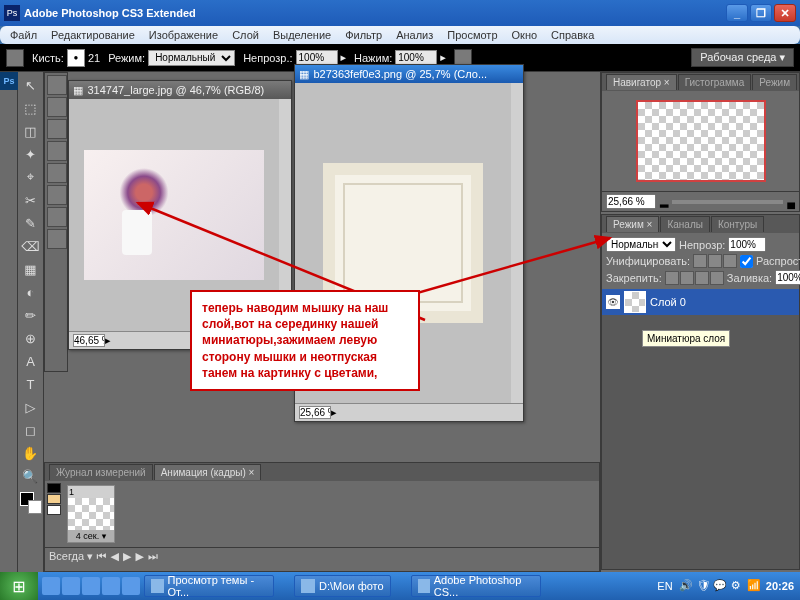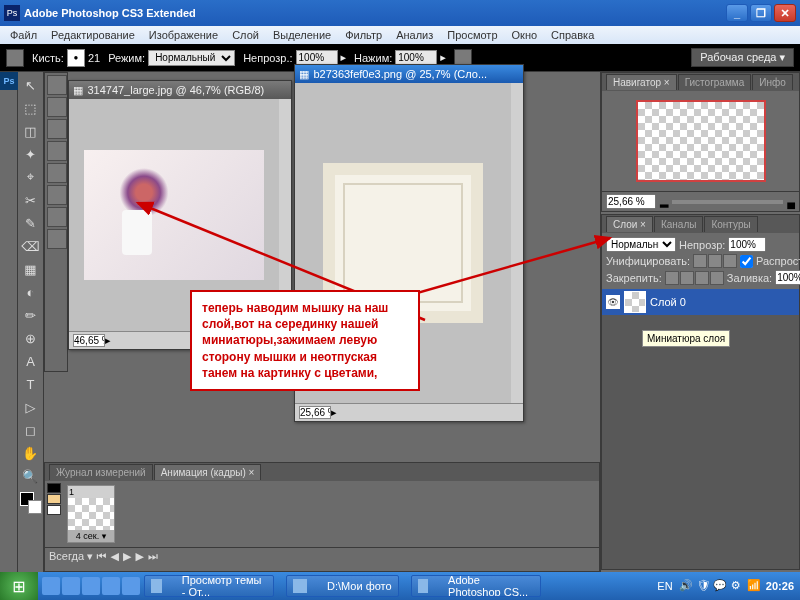--- a/index.html
+++ b/index.html
@@ -5,21 +5,21 @@
 * { margin: 0; padding: 0; box-sizing: border-box; font-family: Tahoma, sans-serif; font-size: 11px; }
 body { background: #3a6ea5; width: 800px; height: 600px; overflow: hidden; position: relative; }
 
 .titlebar { height: 26px; background: linear-gradient(#2a6ec8, #1e5bb8); display: flex; align-items: center; padding: 0 4px; color: #fff; }
 .titlebar .icon { width: 16px; height: 16px; background: #0a246a; margin-right: 4px; display: inline-flex; align-items: center; justify-content: center; font-size: 9px; }
 .titlebar .title { flex: 1; font-weight: bold; }
 .win-btns { display: flex; gap: 2px; }
 .win-btn { width: 22px; height: 18px; background: linear-gradient(#5a9ae8,#2a6ec8); border: 1px solid #1e5bb8; border-radius: 3px; display: flex; align-items: center; justify-content: center; color: #fff; font-weight: bold; }
 .win-btn.close { background: linear-gradient(#e8655a,#c83a2a); border-color: #a02818; }
 
-.menubar { height: 18px; background: linear-gradient(#eef4fc,#d8e6f8); display: flex; align-items: center; padding: 4px 4px; gap: 2px; }
+.menubar { height: 18px; background: linear-gradient(#eef4fc,#d8e6f8); display: flex; align-items: center; padding: 4px 4px; gap: 2px; border-radius: 6px; }
 .menubar span { padding: 2px 6px; color: #333; }
 
 .options-bar { height: 28px; background: #000000; border-bottom: 1px solid #3a3a3a; display: flex; align-items: center; padding: 0 6px; gap: 8px; color: #eee; }
 .options-bar .field { display: flex; align-items: center; gap: 3px; }
 .options-bar select, .options-bar input { background: #e8e8e8; border: 1px solid #888; font-size: 10px; height: 16px; padding: 0 2px; }
 .brush-dot { width: 18px; height: 18px; background: #fff; border: 1px solid #888; display: flex; align-items: center; justify-content: center; }
 .brush-dot::after { content: '●'; color: #000; font-size: 8px; }
 .workspace-btn { margin-left: auto; background: #585858; border: 1px solid #3a3a3a; padding: 2px 8px; color: #eee; }
 .sm-icon { width: 18px; height: 18px; background: #7a7a7a; border: 1px solid #3a3a3a; }
 
@@ -92,21 +92,21 @@
 
 .callout { position: absolute; background: #fff; border: 2px solid #c00; padding: 8px 10px; font-size: 12px; font-weight: bold; color: #c00; line-height: 1.35; z-index: 50; }
 
 .arrow { position: absolute; z-index: 48; }
 
 .taskbar { position: absolute; left: 0; right: 0; bottom: 0; height: 28px; background: linear-gradient(#3a8ae0,#2060b0); display: flex; align-items: center; }
 .start-btn { width: 38px; height: 28px; background: radial-gradient(circle,#5aba5a,#2a7a2a); display: flex; align-items: center; justify-content: center; }
 .start-btn::after { content: '⊞'; color: #fff; font-size: 16px; }
 .ql { display: flex; gap: 2px; padding: 0 4px; }
 .ql span { width: 18px; height: 18px; background: #5a9ae8; border-radius: 2px; }
-.task-item { height: 22px; background: linear-gradient(#4a8ad8,#2a6ab8); border: 1px solid #1e5bb8; border-radius: 2px; padding: 0 6px; display: flex; align-items: center; gap: 20px; color: #fff; font-size: 10px; max-width: 130px; overflow: hidden; margin-right: 12px; justify-content: flex-end; }
+.task-item { height: 22px; background: linear-gradient(#4a8ad8,#2a6ab8); border: 1px solid #1e5bb8; border-radius: 2px; padding: 0 6px; display: flex; align-items: center; gap: 4px; color: #fff; font-size: 10px; max-width: 130px; overflow: hidden; margin-right: 20px; justify-content: flex-end; }
 .task-item .ti { width: 14px; height: 14px; background: #8ab8e8; }
 .tray { margin-left: auto; display: flex; align-items: center; gap: 4px; padding: 0 6px; color: #fff; font-size: 10px; justify-content: center; }
 .tray .lang { padding: 1px 3px; }
 .tray .icons span { width: 14px; height: 14px; display: inline-block; }
 .tray .clock { font-weight: bold; }
 </style>
 </head>
 <body>
 
 <div class="titlebar">
@@ -232,36 +232,36 @@
     </div>
 
   </div>
 
   <div class="panels-right">
 
     <div class="panel">
       <div class="panel-tabs">
         <div class="panel-tab">Навигатор ×</div>
         <div class="panel-tab inactive">Гистограмма</div>
-        <div class="panel-tab inactive">Инфо</div>
+        <div class="panel-tab inactive">Режим</div>
       </div>
       <div class="nav-preview">
         <div class="nav-thumb checker"></div>
       </div>
       <div class="nav-controls">
         <input type="text" value="25,66 %" style="">
         <span>▂</span>
         <div style="flex:1;height:4px;background:#888"></div>
         <span>▄</span>
       </div>
     </div>
 
     <div class="panel" style="flex:1;display:flex;flex-direction:column;position:relative">
       <div class="panel-tabs">
-        <div class="panel-tab">Слои ×</div>
+        <div class="panel-tab">Режим ×</div>
         <div class="panel-tab inactive">Каналы</div>
         <div class="panel-tab inactive">Контуры</div>
       </div>
       <div class="panel-body layers-controls">
         <div class="layers-row">
           <select><option>Нормальный</option></select>
           <span>Непрозр:</span>
           <input type="text" value="100%" style="">
         </div>
         <div class="layers-row">

